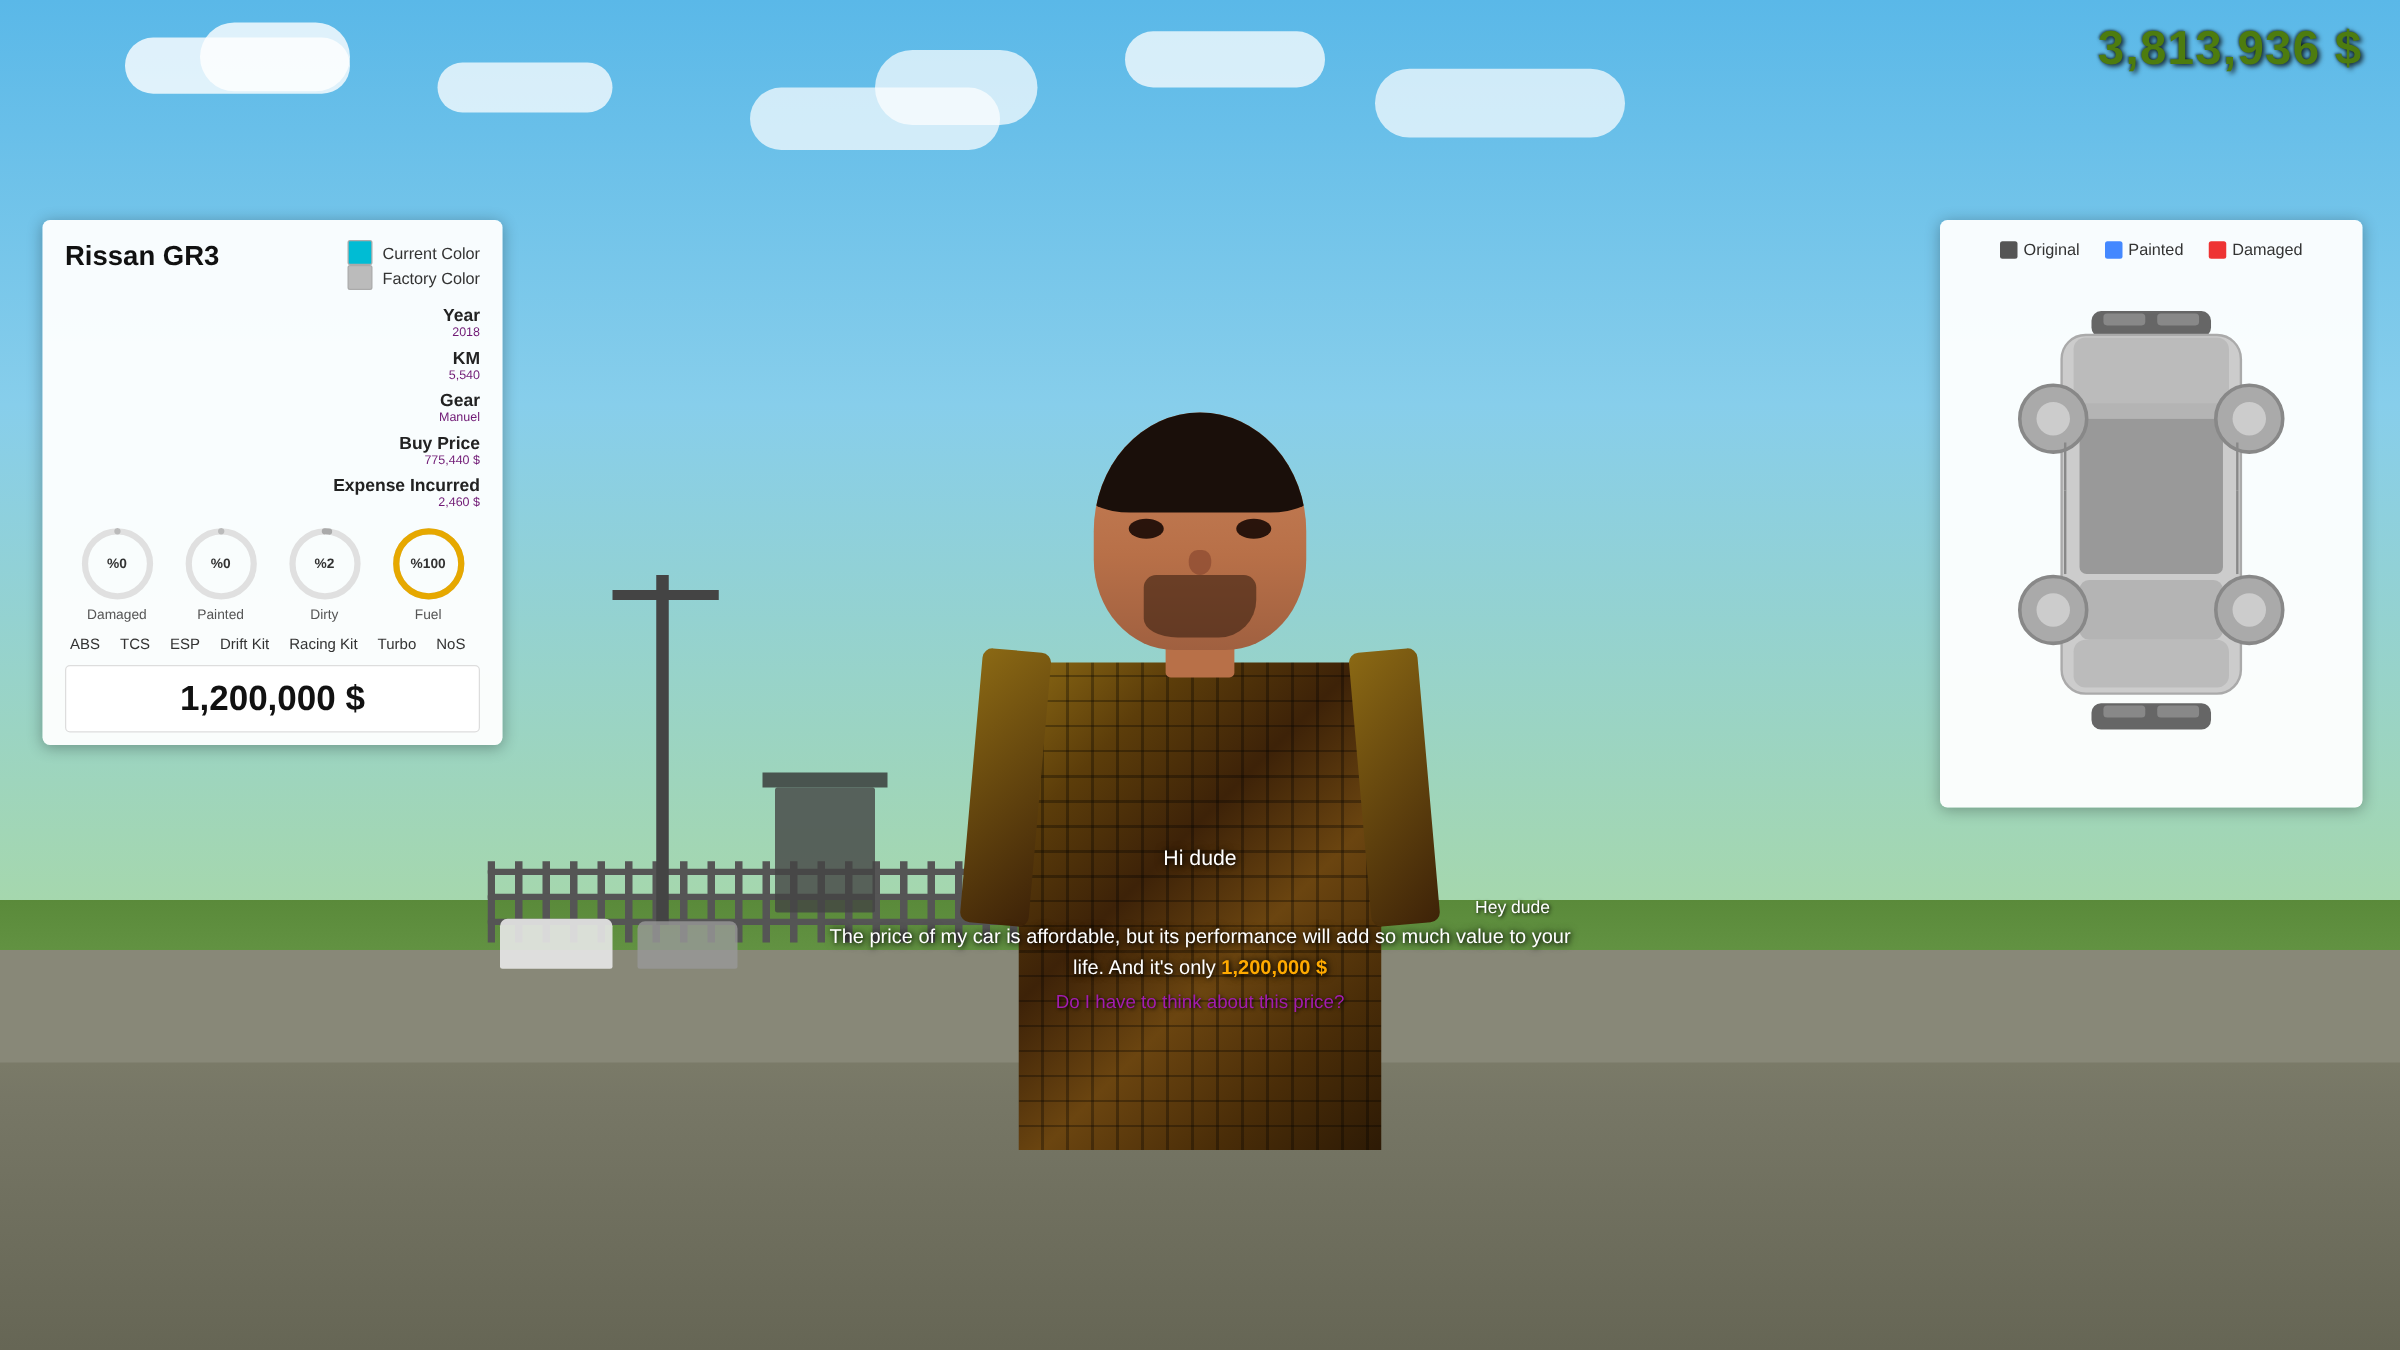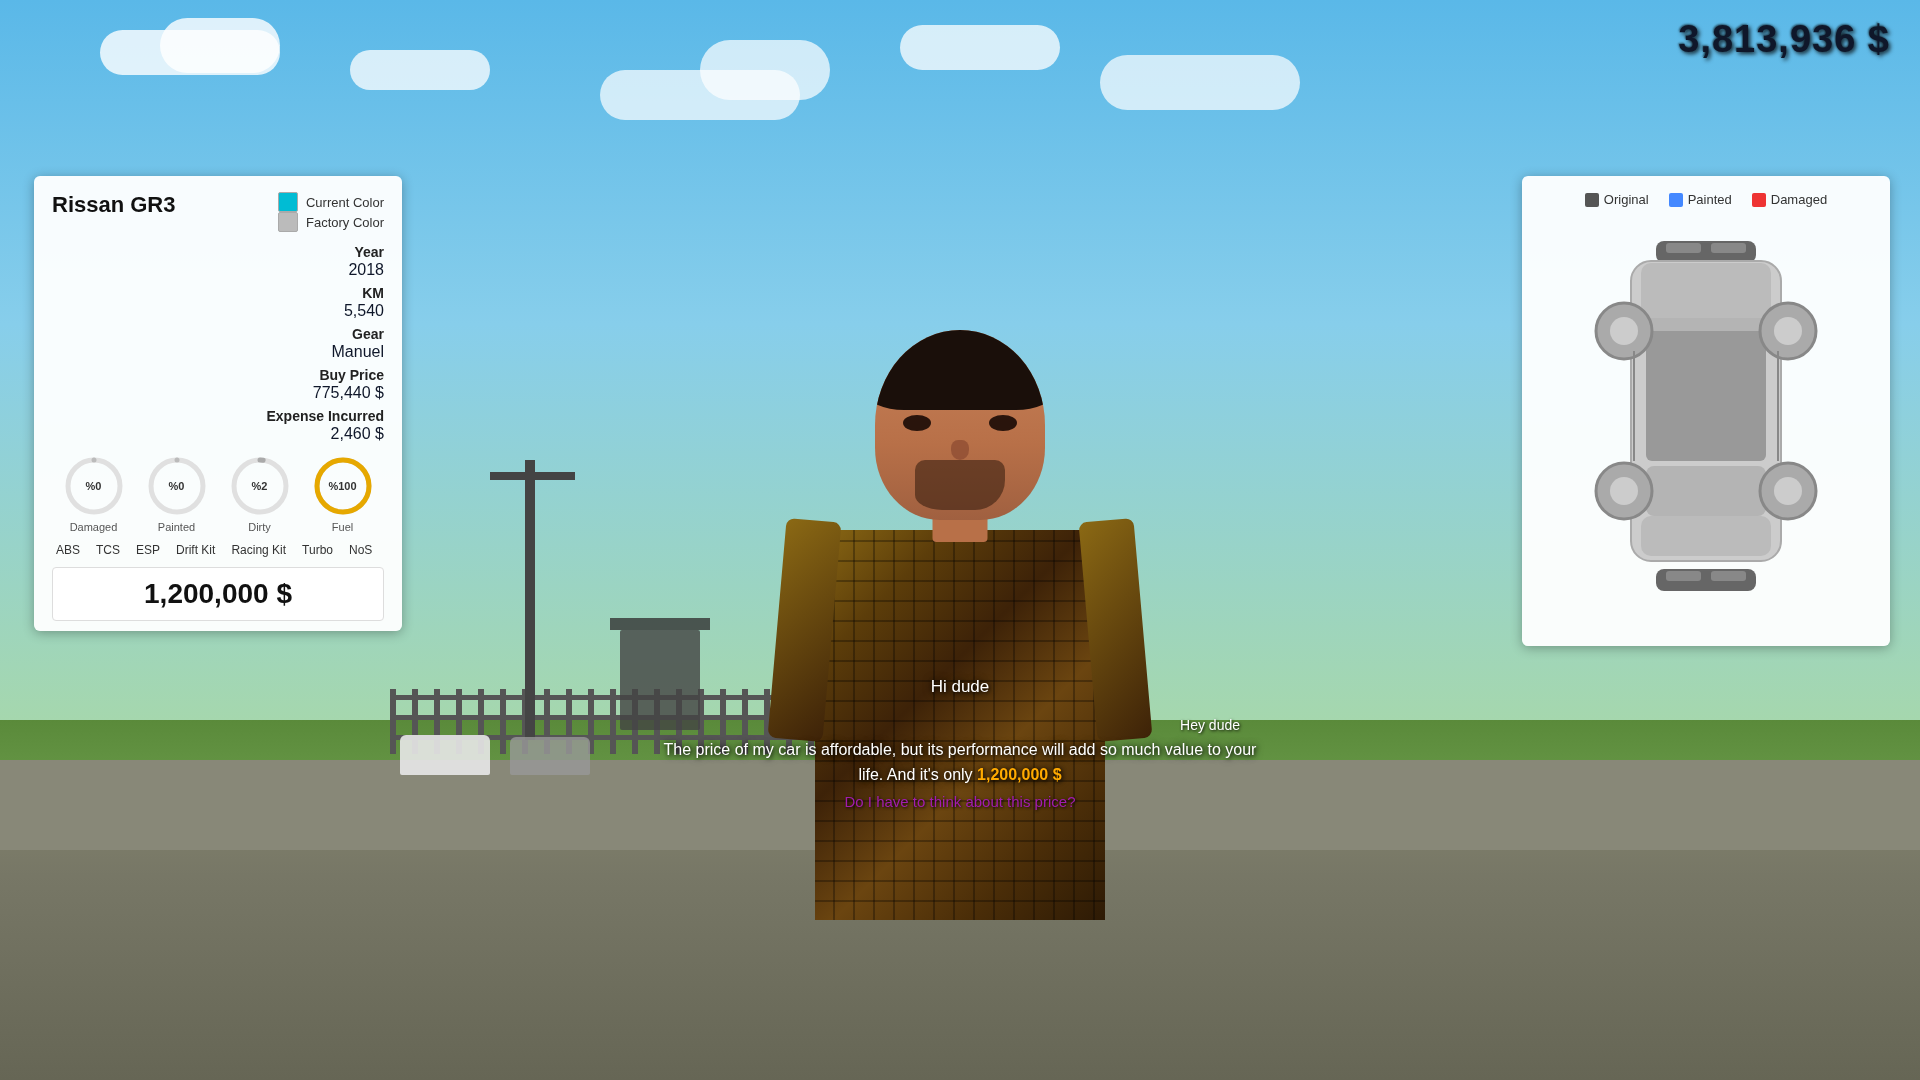--- a/index.html
+++ b/index.html
@@ -43,21 +43,21 @@
       right: 0;
       height: 80px;
       background: linear-gradient(to bottom, #5a8a3a, #6a9a4a);
     }
 
     
     .money-display {
       position: absolute;
       top: 18px;
       right: 30px;
-      color: #0f172a;
+      color: #4d7c0f;
       font-size: 38px;
       font-weight: bold;
       text-shadow: 2px 2px 4px rgba(0,0,0,0.8), -1px -1px 2px rgba(0,0,0,0.5);
       letter-spacing: 1px;
     }
 
     
     .car-info-panel {
       position: absolute;
       top: 176px;
@@ -113,22 +113,22 @@
     }
 
     .info-label {
       font-size: 14px;
       font-weight: bold;
       color: #222;
       margin-bottom: 1px;
     }
 
     .info-value {
-      font-size: 16px;
-      color: #0f172a;
+      font-size: 10px;
+      color: #701a75;
       margin-bottom: 4px;
     }
 
     
     .gauges-row {
       display: flex;
       justify-content: space-around;
       margin: 12px 0 6px 0;
     }
 
@@ -206,21 +206,21 @@
       font-weight: bold;
       color: #111;
       margin-top: 8px;
     }
 
     
     .car-diagram-panel {
       position: absolute;
       top: 176px;
       right: 30px;
-      width: 368px;
+      width: 338px;
       background: rgba(255,255,255,0.95);
       border-radius: 6px;
       padding: 16px;
       box-shadow: 0 2px 12px rgba(0,0,0,0.3);
       min-height: 470px;
     }
 
     .diagram-legend {
       display: flex;
       justify-content: center;

